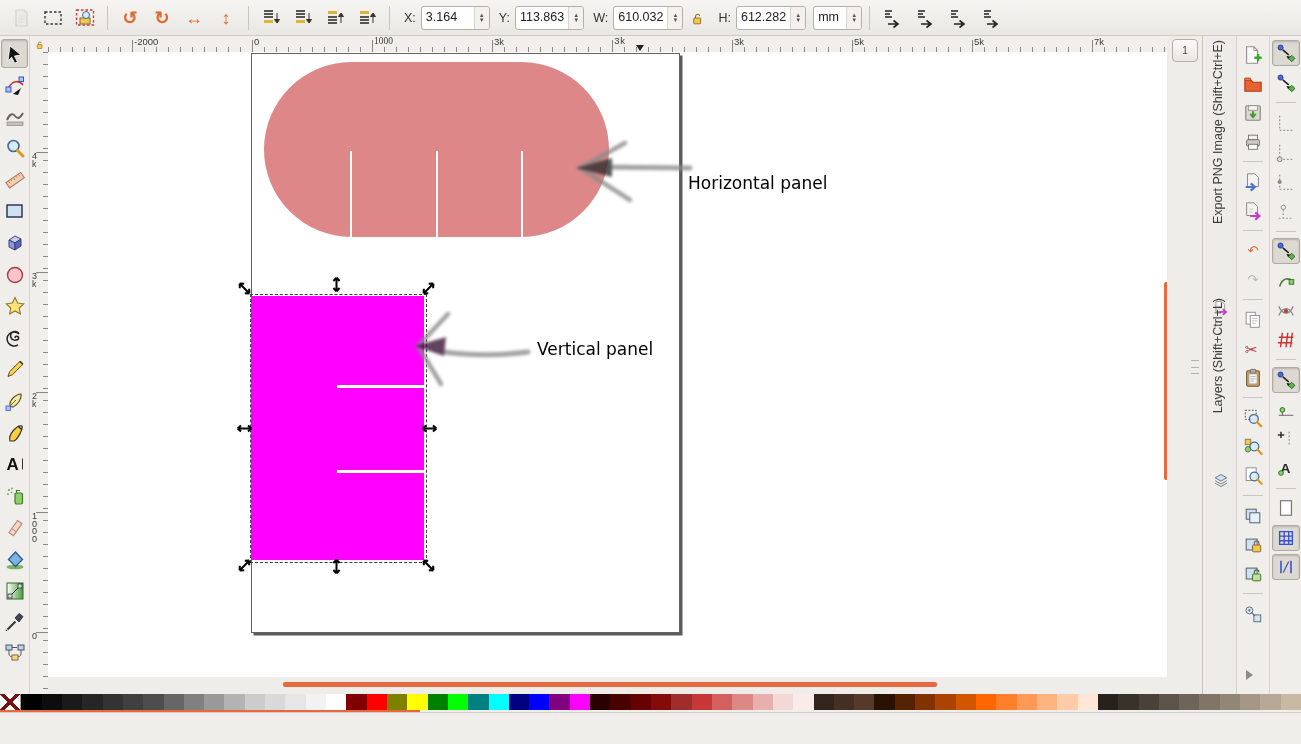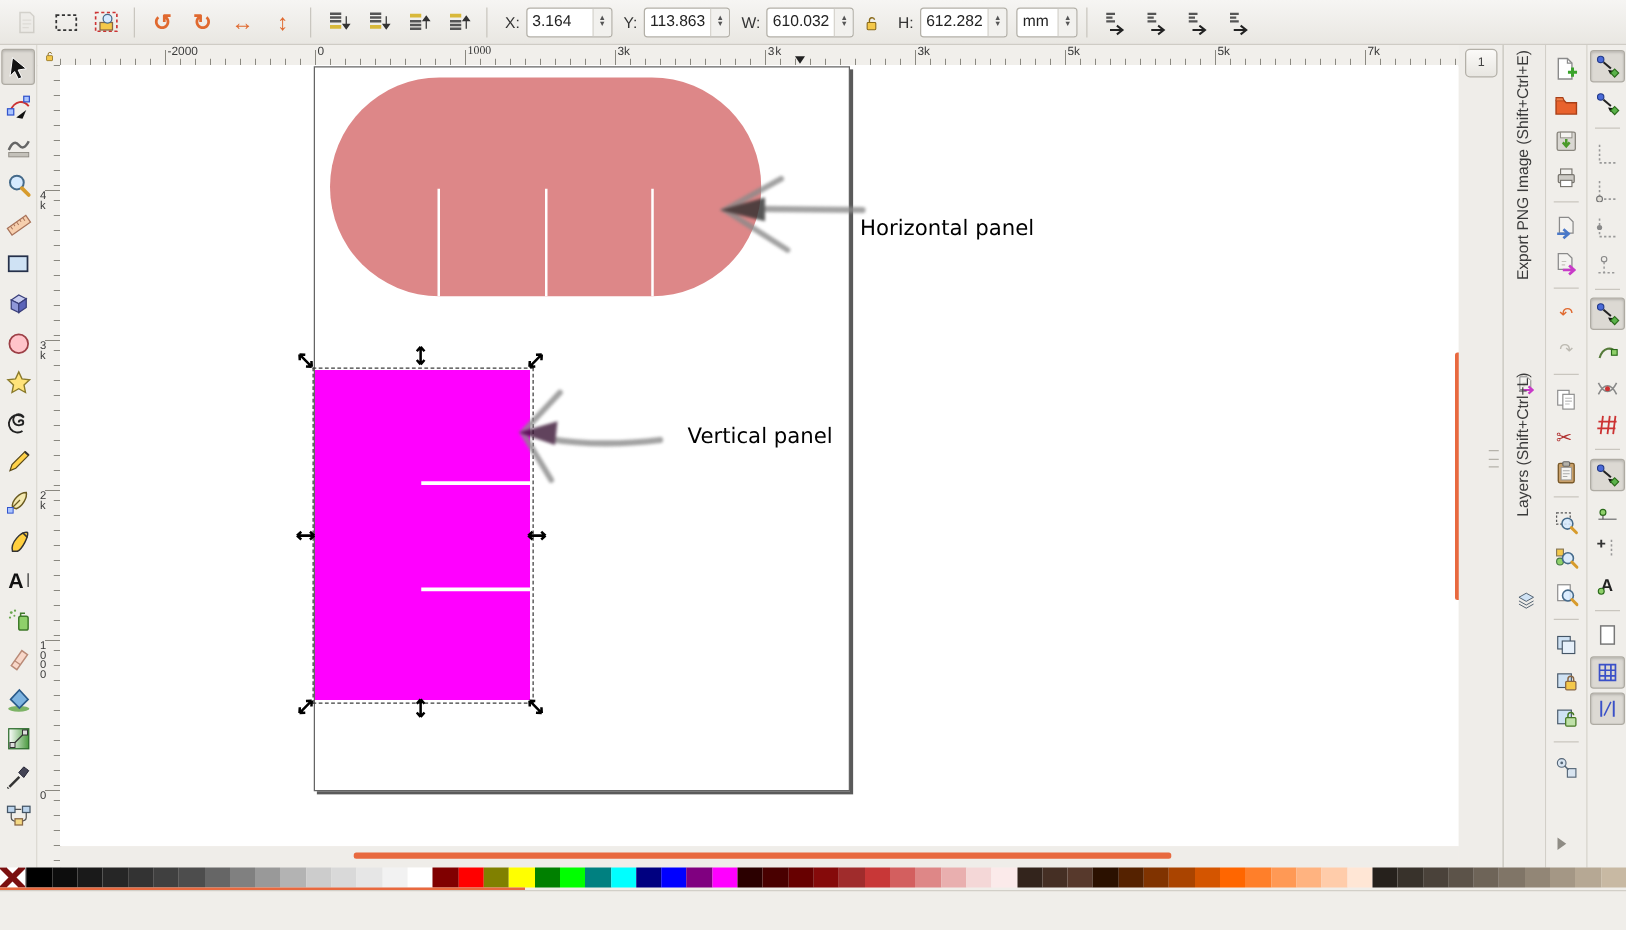--- a/index.html
+++ b/index.html
@@ -640,21 +640,21 @@
       <path d="M598 167 L690 168" stroke="#8a8a8a" stroke-width="5" stroke-linecap="round" fill="none"></path>
       <path d="M625 143 L580 168 L630 200" stroke="#8a8a8a" stroke-width="4.5" stroke-linecap="round" fill="none"></path>
       <path d="M612 158 L576 168 L612 177 Z" fill="#2e2e2e"></path>
       <path d="M438 351 Q480 358 528 352" stroke="#8a8a8a" stroke-width="5" stroke-linecap="round" fill="none"></path>
       <path d="M448 314 L418 346 L441 384" stroke="#8a8a8a" stroke-width="4.5" stroke-linecap="round" fill="none"></path>
       <path d="M446 337 L415 346 L444 356 Z" fill="#3a1535"></path>
     </g>
   </svg>
 
   <div class="abs antext" style="left:688px;top:173px">Horizontal panel</div>
-  <div class="abs antext" style="left:550px;top:339px">Vertical panel</div>
+  <div class="abs antext" style="left:537px;top:339px">Vertical panel</div>
 
   <div class="abs" id="hthumb"></div>
   <div class="abs" id="vthumb"></div>
 
   <div class="abs" id="rightgutter"></div>
   <div class="abs" id="grip">
       <i></i>
       <i></i>
       <i></i>
     </div>

